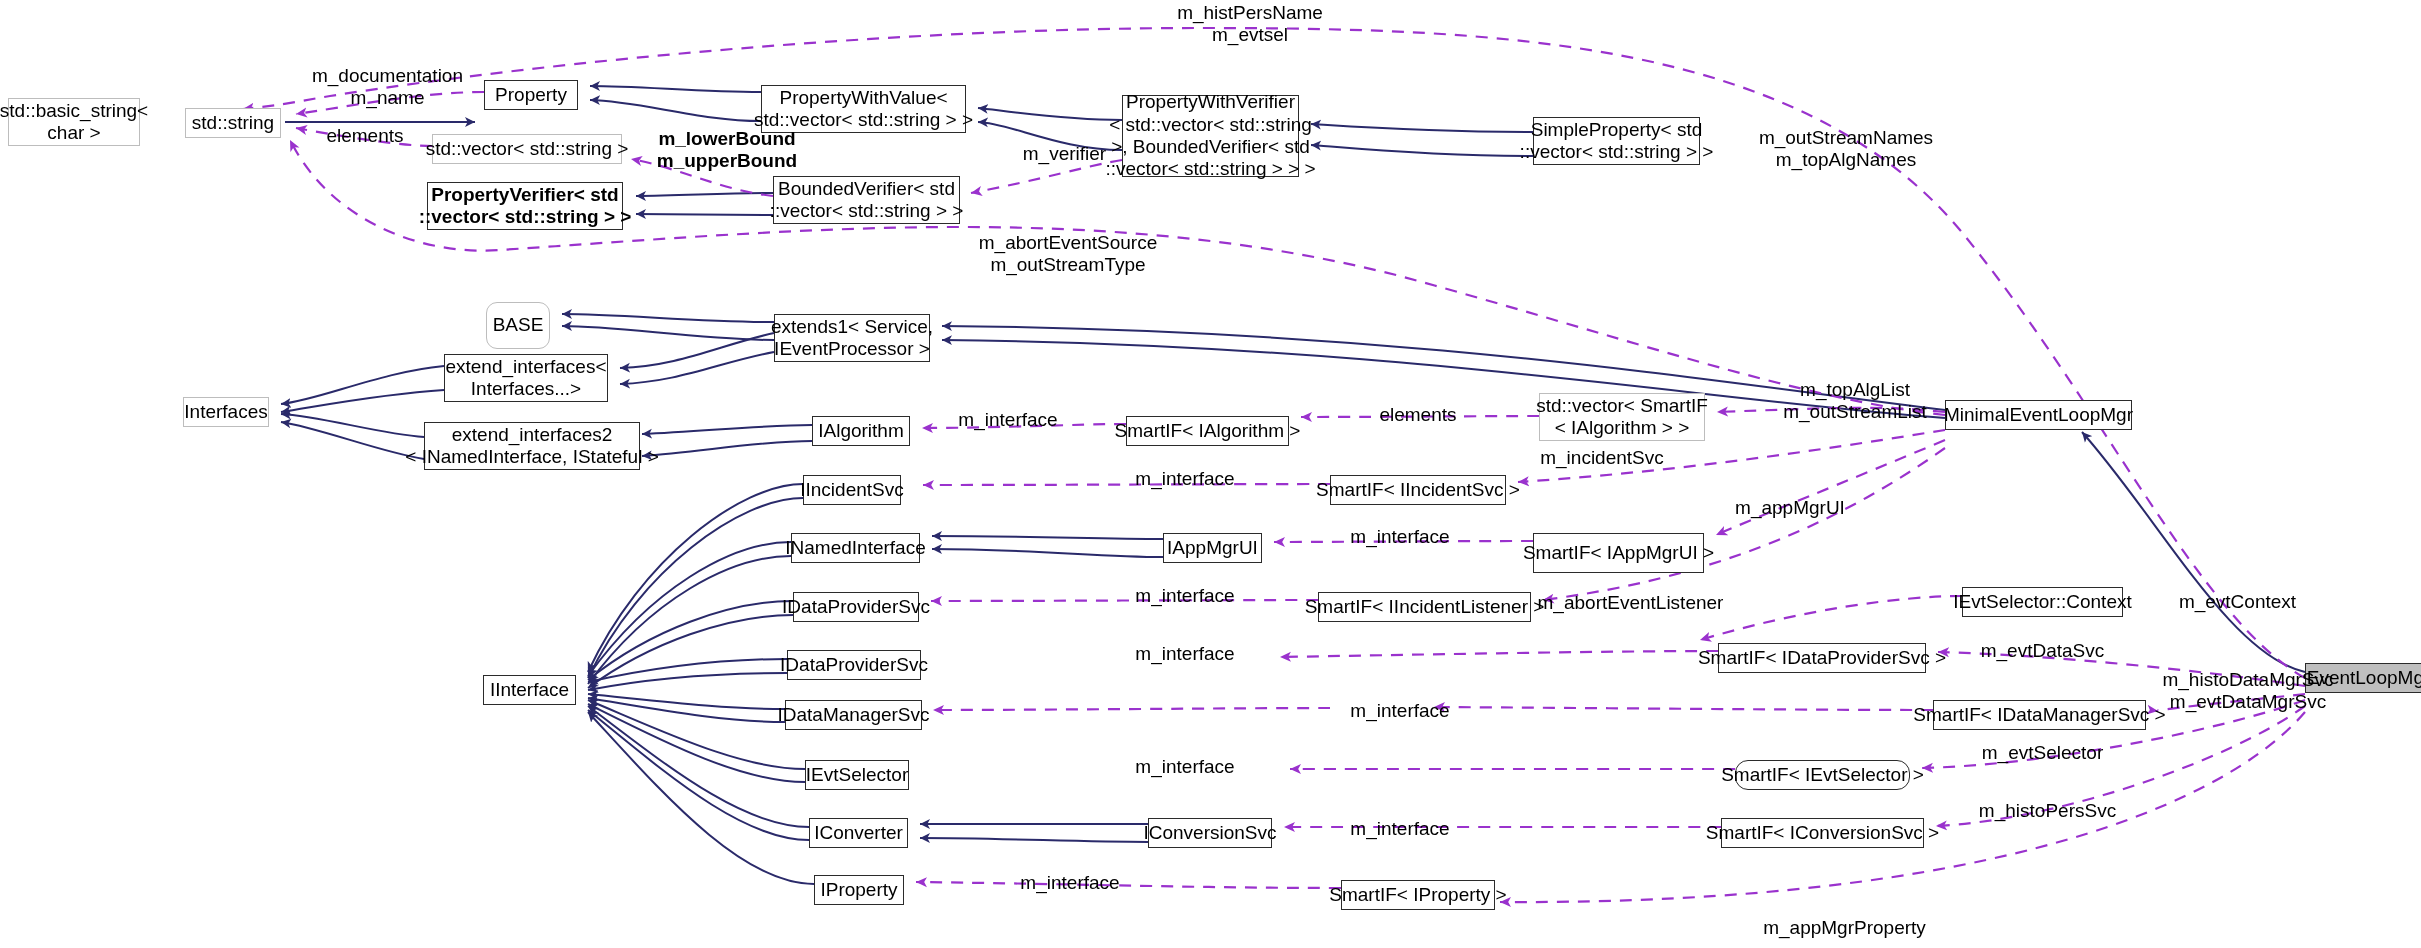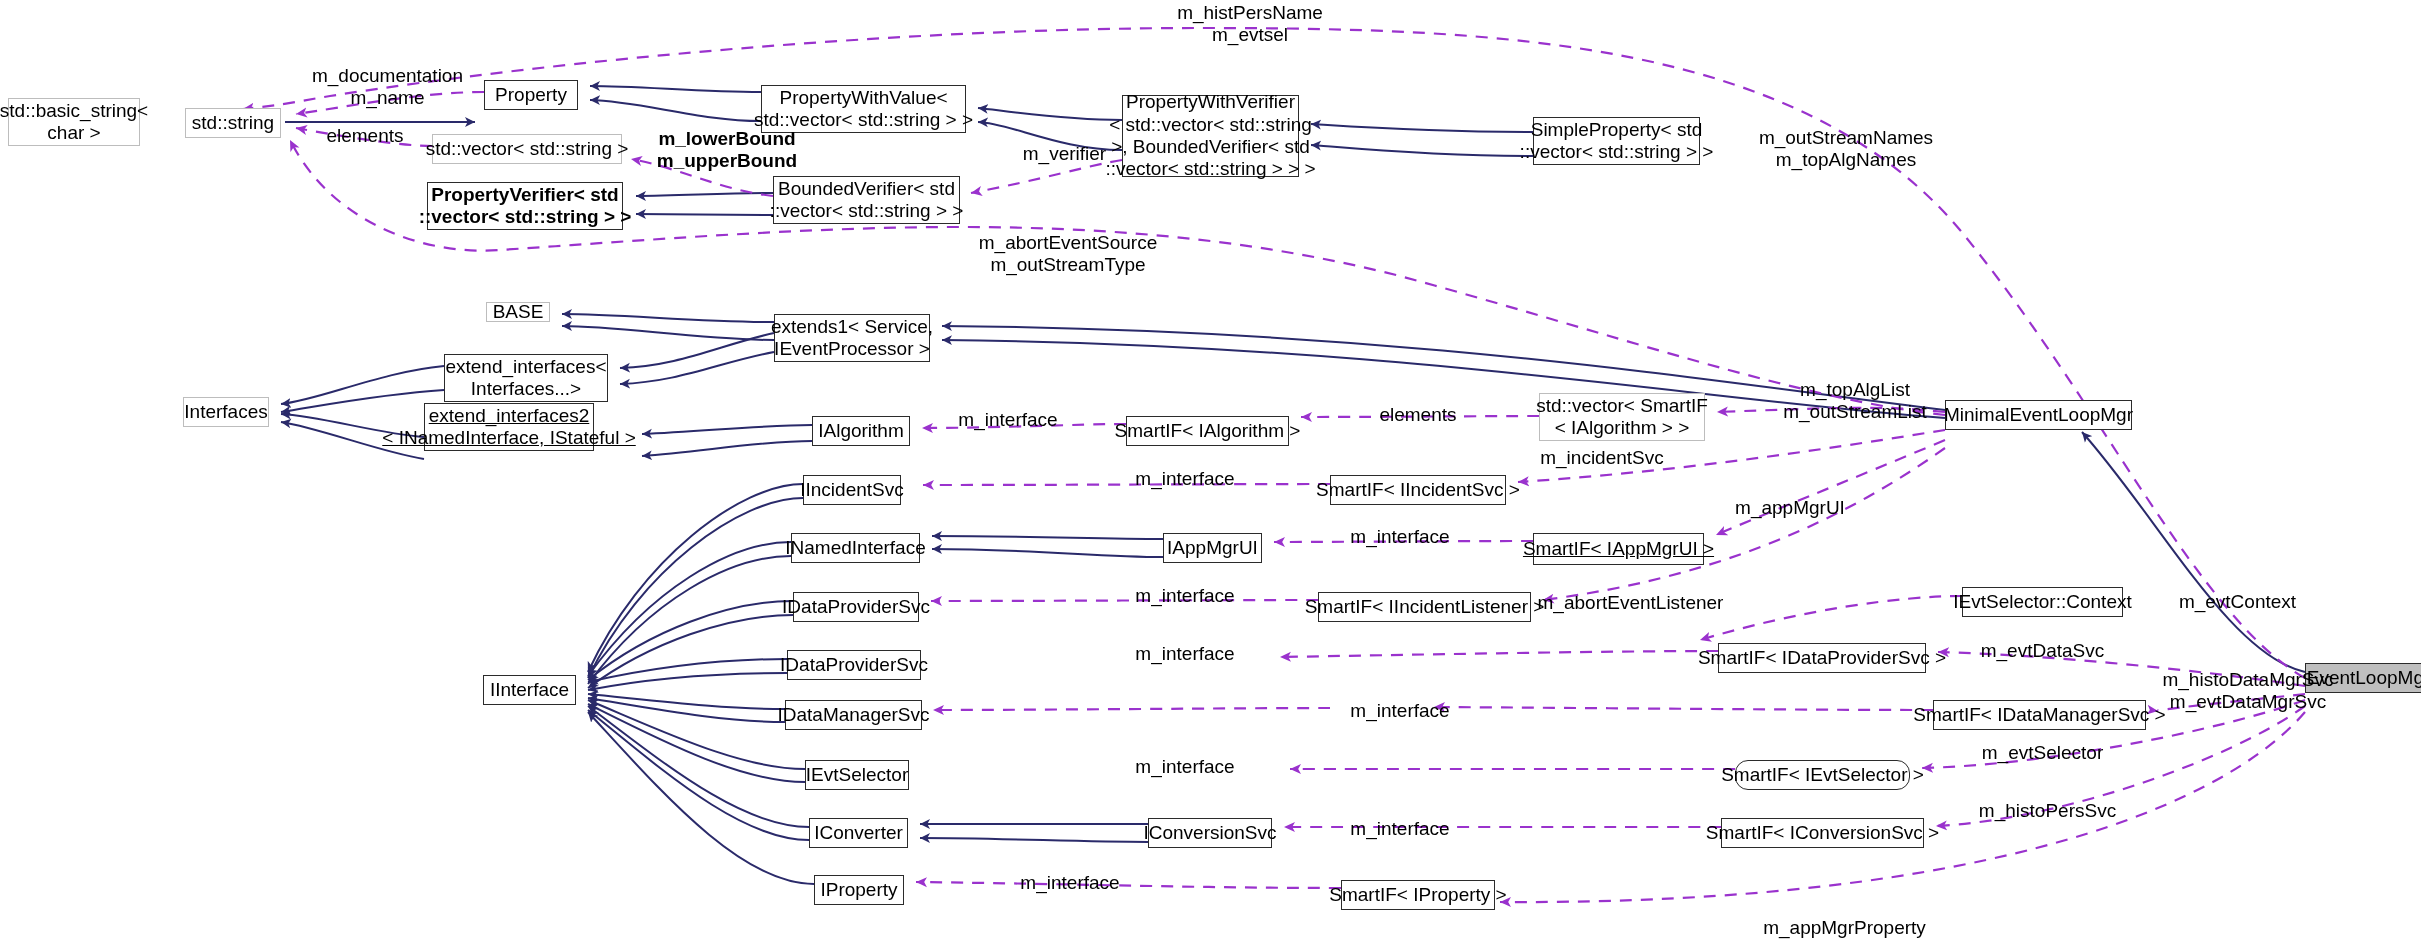--- a/index.html
+++ b/index.html
@@ -159,43 +159,43 @@
       <div class="node solid" style="left: 761px; top: 85px; width: 205px; height: 48px;">PropertyWithValue&lt;
 std::vector&lt; std::string &gt; &gt;</div>
       <div class="node solid" style="left: 773px; top: 176px; width: 187px; height: 48px;">BoundedVerifier&lt; std
 ::vector&lt; std::string &gt; &gt;</div>
       <div class="node solid" style="left: 1122px; top: 95px; width: 177px; height: 82px;">PropertyWithVerifier
 &lt; std::vector&lt; std::string
 &gt;, BoundedVerifier&lt; std
 ::vector&lt; std::string &gt; &gt; &gt;</div>
       <div class="node solid" style="left: 1533px; top: 117px; width: 167px; height: 48px;">SimpleProperty&lt; std
 ::vector&lt; std::string &gt; &gt;</div>
-      <div class="node light" style="left: 486px; top: 302px; width: 64px; height: 20px;">BASE</div>
+      <div class="node light" style="left: 486px; top: 302px; width: 64px; height: 47px; border-radius: 11px;">BASE</div>
       <div class="node solid" style="left: 444px; top: 354px; width: 164px; height: 48px;">extend_interfaces&lt;
 Interfaces...&gt;</div>
       <div class="node light" style="left: 183px; top: 397px; width: 86px; height: 30px;">Interfaces</div>
-      <div class="node solid" style="left: 424px; top: 403px; width: 170px; height: 48px; text-decoration: underline;">extend_interfaces2
+      <div class="node solid" style="left: 424px; top: 422px; width: 216px; height: 48px;">extend_interfaces2
 &lt; INamedInterface, IStateful &gt;</div>
       <div class="node solid" style="left: 774px; top: 314px; width: 156px; height: 48px;">extends1&lt; Service,
 IEventProcessor &gt;</div>
       <div class="node solid" style="left: 812px; top: 416px; width: 98px; height: 30px;">IAlgorithm</div>
       <div class="node solid" style="left: 803px; top: 475px; width: 98px; height: 30px;">IIncidentSvc</div>
       <div class="node solid" style="left: 791px; top: 533px; width: 129px; height: 30px;">INamedInterface</div>
       <div class="node solid" style="left: 793px; top: 592px; width: 126px; height: 30px;">IDataProviderSvc</div>
       <div class="node solid" style="left: 787px; top: 650px; width: 134px; height: 30px;">IDataProviderSvc</div>
       <div class="node solid" style="left: 785px; top: 700px; width: 137px; height: 30px;">IDataManagerSvc</div>
       <div class="node solid" style="left: 805px; top: 760px; width: 104px; height: 30px;">IEvtSelector</div>
       <div class="node solid" style="left: 809px; top: 818px; width: 99px; height: 30px;">IConverter</div>
       <div class="node solid" style="left: 814px; top: 875px; width: 90px; height: 30px;">IProperty</div>
       <div class="node solid" style="left: 483px; top: 675px; width: 93px; height: 30px;">IInterface</div>
       <div class="node solid" style="left: 1163px; top: 533px; width: 99px; height: 30px;">IAppMgrUI</div>
       <div class="node solid" style="left: 1148px; top: 818px; width: 124px; height: 30px;">IConversionSvc</div>
       <div class="node solid" style="left: 1126px; top: 416px; width: 163px; height: 30px;">SmartIF&lt; IAlgorithm &gt;</div>
       <div class="node solid" style="left: 1330px; top: 475px; width: 176px; height: 30px;">SmartIF&lt; IIncidentSvc &gt;</div>
-      <div class="node solid" style="left: 1533px; top: 533px; width: 171px; height: 32px; text-decoration: underline;">SmartIF&lt; IAppMgrUI &gt;</div>
+      <div class="node solid" style="left: 1533px; top: 533px; width: 171px; height: 40px;">SmartIF&lt; IAppMgrUI &gt;</div>
       <div class="node solid" style="left: 1318px; top: 592px; width: 213px; height: 30px;">SmartIF&lt; IIncidentListener &gt;</div>
       <div class="node solid" style="left: 1718px; top: 643px; width: 208px; height: 30px;">SmartIF&lt; IDataProviderSvc &gt;</div>
       <div class="node solid" style="left: 1933px; top: 700px; width: 213px; height: 30px; text-align: center;">SmartIF&lt; IDataManagerSvc &gt;</div>
       <div class="node solid" style="left: 1735px; top: 760px; width: 175px; height: 30px; border-radius: 13px;">SmartIF&lt; IEvtSelector &gt;</div>
       <div class="node solid" style="left: 1721px; top: 818px; width: 203px; height: 30px;">SmartIF&lt; IConversionSvc &gt;</div>
       <div class="node solid" style="left: 1341px; top: 880px; width: 154px; height: 30px;">SmartIF&lt; IProperty &gt;</div>
       <div class="node light" style="left: 1539px; top: 393px; width: 166px; height: 48px;">std::vector&lt; SmartIF
 &lt; IAlgorithm &gt; &gt;</div>
       <div class="node solid" style="left: 1962px; top: 587px; width: 161px; height: 30px;">IEvtSelector::Context</div>
       <div class="node solid" style="left: 1945px; top: 400px; width: 187px; height: 30px;">MinimalEventLoopMgr</div>

